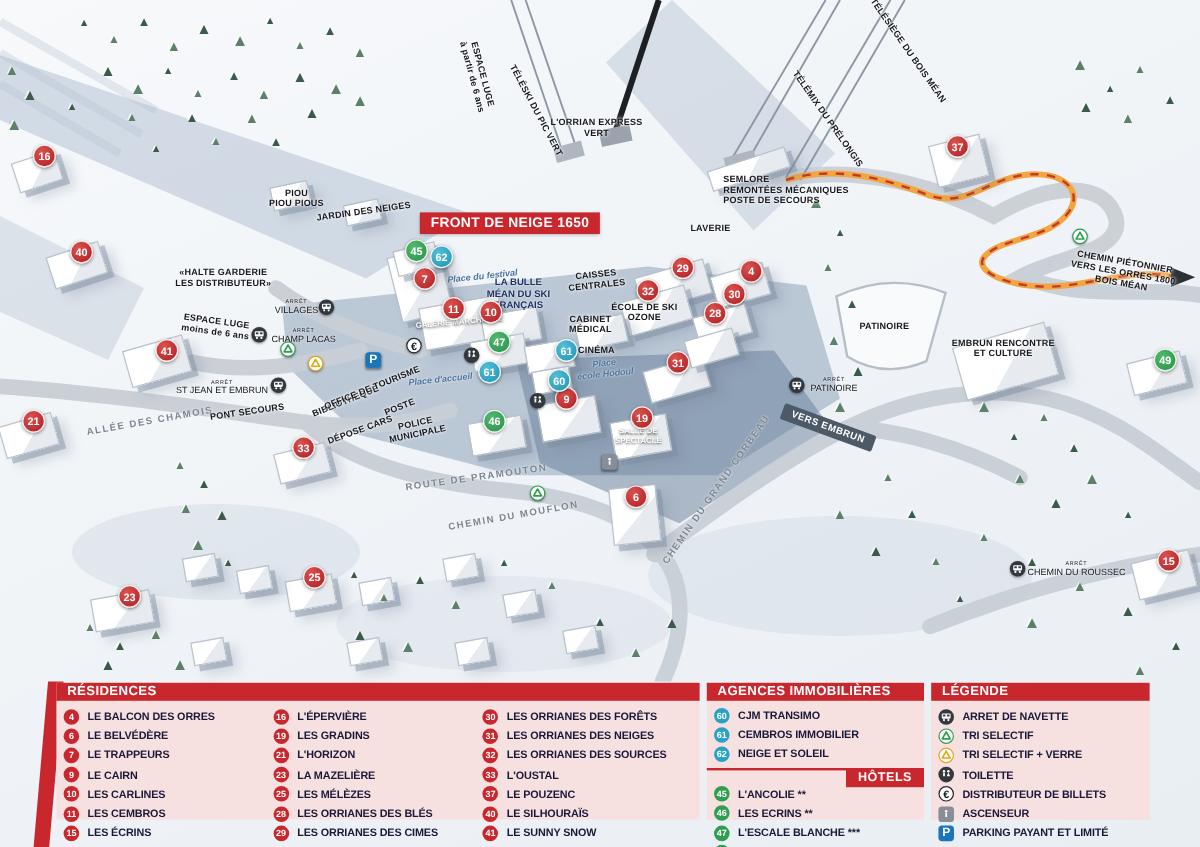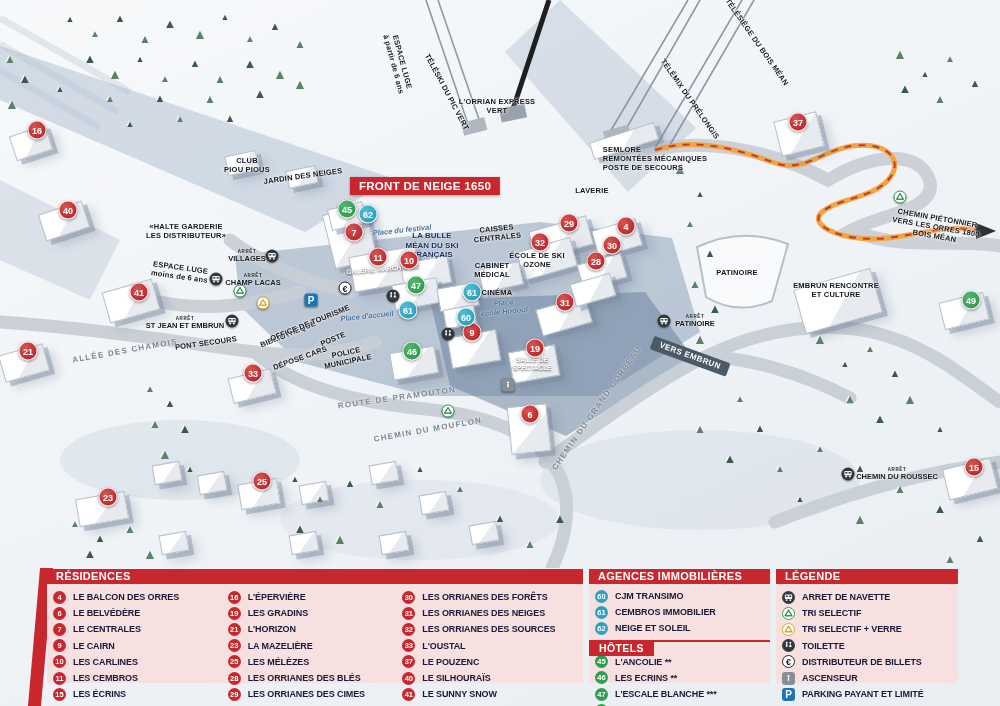--- a/index.html
+++ b/index.html
@@ -8,21 +8,21 @@
   svg.terrain{position:absolute;left:0;top:0;z-index:1;}
   .bldg{position:absolute;z-index:2;background:linear-gradient(135deg,#ffffff 55%,#e7eaee 56%);border:1px solid #b9c1ca;box-shadow:4px 5px 0 rgba(124,140,160,.45),8px 9px 10px rgba(110,125,148,.25);}
   .tree{position:absolute;z-index:3;transform:translate(-50%,-60%);color:#3a5a4a;text-shadow:-1px -1px 0 rgba(255,255,255,.85);line-height:1;}
   .lbl{position:absolute;transform:translate(-50%,-50%) rotate(var(--r,0deg));text-align:center;white-space:nowrap;line-height:1.2;z-index:5;}
   .poi{font-size:7.5px;font-weight:bold;color:#15171c;letter-spacing:.2px;text-shadow:0 0 2px rgba(255,255,255,.95),0 0 4px rgba(255,255,255,.85);}
   .navy{font-size:8px;font-weight:bold;color:#1c3264;text-shadow:0 0 2px #fff;}
   .white{font-size:6.5px;font-weight:bold;color:#fff;text-shadow:0 1px 2px rgba(0,0,0,.7);}
   .place{font-size:7.5px;font-style:italic;color:#49759e;font-weight:bold;text-shadow:0 0 2px #fff;}
   .road{font-size:8px;font-weight:bold;color:#7c8692;letter-spacing:1.3px;text-shadow:0 0 2px #fff;}
   .banner{font-size:8px;font-weight:bold;color:#fff;background:#4c5a68;padding:2px 8px;border-radius:2px;letter-spacing:.5px;}
-  .arret{font-size:7.5px;font-weight:bold;color:#15171c;text-shadow:0 0 2px #fff;}
+  .arret{font-size:7.5px;font-weight:normal;color:#15171c;text-shadow:0 0 2px #fff;}
   .arret div:first-child{font-size:4.5px;letter-spacing:.6px;}
   .semlore{text-align:left;}
   .title-box{position:absolute;left:425px;top:186px;transform:translate(-50%,-50%);background:#c8272d;color:#fff;font-weight:bold;font-size:11.5px;padding:3px 9px;letter-spacing:.3px;box-shadow:0 1px 3px rgba(0,0,0,.35);z-index:8;white-space:nowrap;}
   .mkr{position:absolute;transform:translate(-50%,-50%);width:17px;height:17px;border-radius:50%;display:flex;align-items:center;justify-content:center;color:#fff;font-size:9px;font-weight:bold;border:1px solid rgba(255,255,255,.9);box-shadow:0 1px 3px rgba(0,0,0,.45);z-index:7;cursor:pointer;}
   .mkr-r{background:radial-gradient(circle at 35% 30%,#d9534f,#b01c22);}
   .mkr-h{background:radial-gradient(circle at 35% 30%,#52b86e,#2a9148);}
   .mkr-a{background:radial-gradient(circle at 35% 30%,#54bdd6,#1d95b5);}
   .icn{display:inline-flex;align-items:center;justify-content:center;width:13px;height:13px;border-radius:50%;flex:none;font-weight:bold;box-sizing:border-box;}
   .icn.on-map{position:absolute;transform:translate(-50%,-50%);z-index:6;box-shadow:0 1px 2px rgba(0,0,0,.4);}
   .icn svg{width:11px;height:11px;display:block;}
@@ -44,21 +44,21 @@
   .blk-ag .body{padding:4px 6px 0 6px;}
   .body.hot{padding-top:0;}
   .cols{display:flex;}
   .col{flex:1;}
   .row{display:flex;align-items:center;gap:7px;height:16.2px;}
   .num{width:13px;height:13px;border-radius:50%;color:#fff;font-size:7.5px;font-weight:bold;display:flex;align-items:center;justify-content:center;flex:none;}
   .num-r{background:#c8272d;}
   .num-a{background:#29a3c4;}
   .num-h{background:#2f9e4f;}
   .t{font-size:9px;font-weight:bold;color:#181838;letter-spacing:-.1px;white-space:nowrap;}
-  .hotline{border-top:2.5px solid #c8272d;margin:3px 0 0;height:12px;}
+  .hotline{border-top:2.5px solid #c8272d;margin:3px 0 0;text-align:right;height:12px;padding-left:36px;}
   .hotbox{display:inline-block;background:#c8272d;color:#fff;font-size:10.5px;font-weight:bold;padding:1px 10px 2px;transform:translateY(-4px);letter-spacing:.4px;}
 </style>
 </head>
 <body>
 
 <div class="stage">
   <svg class="terrain" width="1000" height="568" viewBox="0 0 1000 568">
 
     <g stroke="#cdd6e0" stroke-width="7" opacity="0.5">
       <line x1="0" y1="18" x2="130" y2="92"></line>
@@ -292,21 +292,21 @@
       <div>Place du festival</div>
     </div>
     <div class="lbl place" style="left: 367px; top: 316px; --r: -6deg;">
       <div>Place d'accueil</div>
     </div>
     <div class="lbl place" style="left: 504px; top: 307px; --r: -6deg;">
       <div>Place</div>
       <div>école Hodoul</div>
     </div>
     <div class="lbl poi" style="left: 247px; top: 165px; --r: 0deg;">
-      <div>CLUB</div>
+      <div>PIOU</div>
       <div>PIOU PIOUS</div>
     </div>
     <div class="lbl poi" style="left: 303px; top: 176px; --r: -8deg;">
       <div>JARDIN DES NEIGES</div>
     </div>
     <div class="lbl poi" style="left: 186px; top: 231px; --r: 0deg;">
       <div>«HALTE GARDERIE</div>
       <div>LES DISTRIBUTEUR»</div>
     </div>
     <div class="lbl poi" style="left: 180px; top: 272px; --r: 8deg;">
@@ -508,21 +508,21 @@
           <div class="row">
             <span class="num num-r">4</span>
             <span class="t">LE BALCON DES ORRES</span>
           </div>
           <div class="row">
             <span class="num num-r">6</span>
             <span class="t">LE BELVÉDÈRE</span>
           </div>
           <div class="row">
             <span class="num num-r">7</span>
-            <span class="t">LE CENTRALES</span>
+            <span class="t">LE TRAPPEURS</span>
           </div>
           <div class="row">
             <span class="num num-r">9</span>
             <span class="t">LE CAIRN</span>
           </div>
           <div class="row">
             <span class="num num-r">10</span>
             <span class="t">LES CARLINES</span>
           </div>
           <div class="row">

